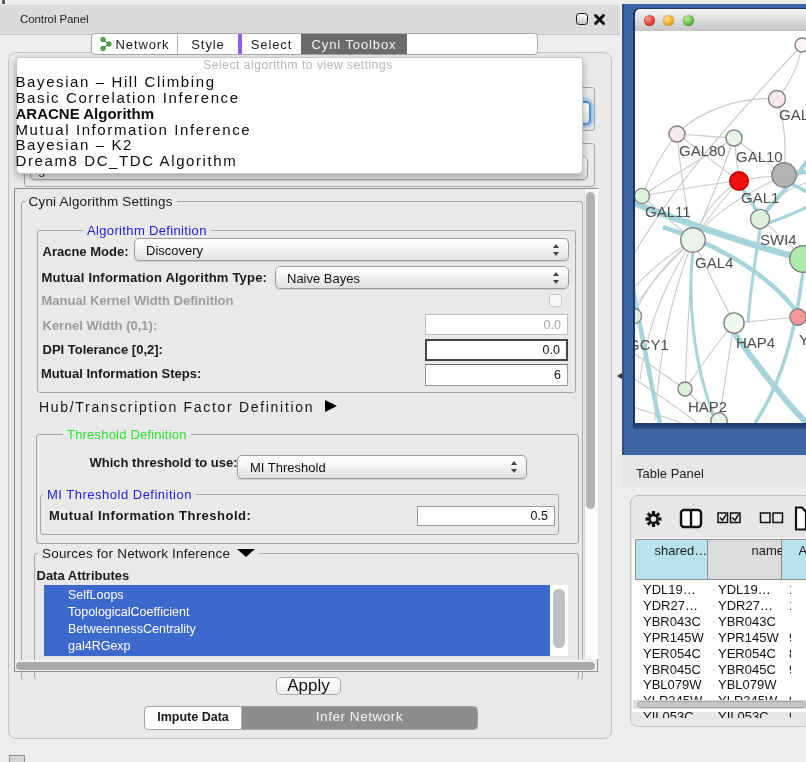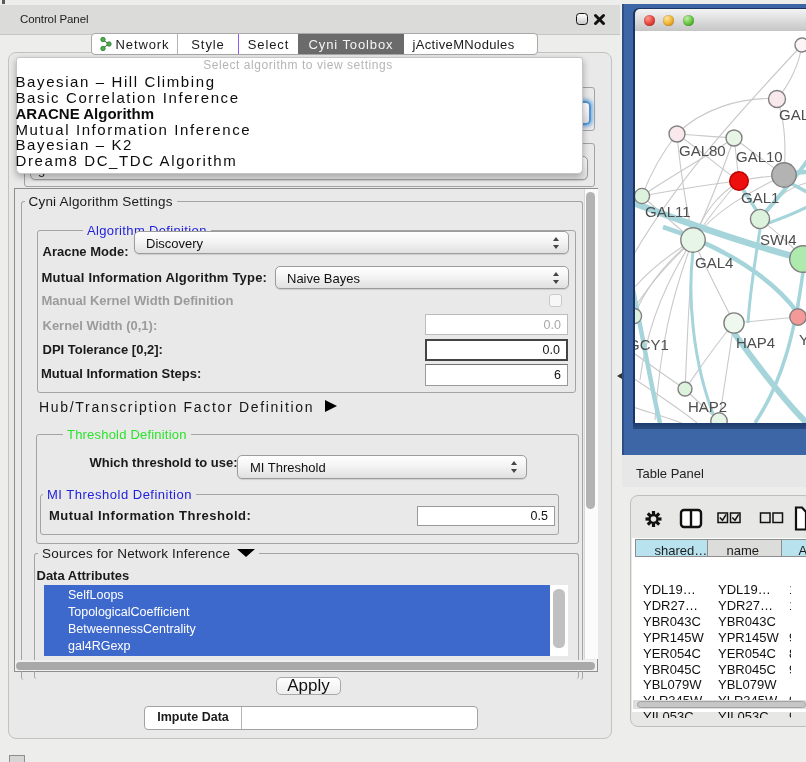--- a/index.html
+++ b/index.html
@@ -45,43 +45,42 @@
 
 <div class="abs" style="left:91px;top:33px;width:445px;height:20px;background:#ffffff;border:1px solid #a8a8a8;border-radius:4px;display:flex;font-size:13px;letter-spacing:0.9px;color:#1a1a1a;">
   <div style="width:85px;display:flex;align-items:center;justify-content:center;border-right:1px solid #b4b4b4;">
     <svg width="12" height="14" viewBox="0 0 12 14" style="margin-right:4px;">
       <line x1="3" y1="3" x2="9" y2="7" stroke="#555" stroke-width="1"></line>
       <line x1="3" y1="11" x2="9" y2="7" stroke="#555" stroke-width="1"></line>
       <circle cx="3" cy="2.5" r="2.2" fill="#4cae4c" stroke="#2a7a2a" stroke-width=".8"></circle>
       <circle cx="9" cy="7" r="2.2" fill="#4cae4c" stroke="#2a7a2a" stroke-width=".8"></circle>
       <circle cx="3" cy="11.5" r="2.2" fill="#4cae4c" stroke="#2a7a2a" stroke-width=".8"></circle>
     </svg>Network</div>
-  <div style="width:60px;display:flex;align-items:center;justify-content:center;border-right:1px solid #8b5cf6;">Style</div>
+  <div style="width:60px;display:flex;align-items:center;justify-content:center;border-right:4px solid #8b5cf6;">Style</div>
   <div style="width:59px;display:flex;align-items:center;justify-content:center;">Select</div>
   <div style="width:106px;display:flex;align-items:center;justify-content:center;background:#6b6b6b;color:#f4f4f4;">Cyni Toolbox</div>
-  <div style="flex:1;display:flex;align-items:center;justify-content:center;letter-spacing:0.35px;padding-right:14px;">jActiveMNodules</div>
 </div>
 
 <div class="abs grp" style="left:24px;top:87px;width:569px;height:42px;"></div>
 <div class="abs combo" style="left:30px;top:101px;width:557px;height:20px;border:2px solid #4e94d6;box-shadow:0 0 3.5px 1.5px rgba(92,156,220,.7);"></div>
 <div class="abs grp" style="left:24px;top:143px;width:569px;height:42px;"></div>
 <div class="abs combo" style="left:30px;top:156px;width:556px;height:22px;">
     <span style="position:absolute;left:7px;top:5px;font-size:13px;color:#222;">g</span>
   </div>
 
 <div class="abs" style="left:14px;top:188px;width:584px;height:484px;background:#e9e9e9;border:1px solid #8e8e8e;box-sizing:border-box;"></div>
 
 <div class="abs grp" style="left:21px;top:200.5px;width:560px;height:478px;border-bottom:none;">
   <span class="gtitle" style="left:2.5px;color:#1a1a1a;font-size:13.5px;letter-spacing:0.2px;">Cyni Algorithm Settings</span>
 </div>
 <div class="abs grp" style="left:37px;top:230px;width:537px;height:161px;">
   <span class="gtitle" style="left:5px;color:#2222dd;font-size:13px;letter-spacing:0.35px;margin-left:40px;">Algorithm Definition</span>
 </div>
 <div class="lbl" style="left:42.5px;top:245px;">Aracne Mode:</div>
-<div class="abs combo" style="left:134px;top:231px;width:435px;height:23px;box-sizing:border-box;">
+<div class="abs combo" style="left:134px;top:238px;width:435px;height:23px;box-sizing:border-box;">
   <span style="position:absolute;left:11px;top:4px;font-size:13px;color:#111;">Discovery</span>
   <span class="spin"></span>
 </div>
 <div class="lbl" style="left:41.5px;top:270.5px;letter-spacing:0.2px;">Mutual Information Algorithm Type:</div>
 <div class="abs combo" style="left:275px;top:266px;width:294px;height:23px;box-sizing:border-box;">
   <span style="position:absolute;left:11px;top:4px;font-size:13px;color:#111;">Naive Bayes</span>
   <span class="spin"></span>
 </div>
 <div class="lbl" style="left:41.5px;top:294px;color:#9b9b9b;text-align:center;">Manual Kernel Width Definition</div>
 <div class="abs" style="left:549px;top:294px;width:11px;height:11px;border:1px solid #c9c9c9;border-radius:3px;background:#f7f7f7;"></div>
@@ -115,20 +114,21 @@
 <div class="abs" style="left:552.5px;top:588.5px;width:12px;height:59px;background:#c0c0c0;border-radius:5.5px;"></div>
 
 <div class="abs" style="left:584px;top:189px;width:13px;height:470px;background:#fbfbfb;border-left:1px solid #d8d8d8;"></div>
 <div class="abs" style="left:585.5px;top:192px;width:9px;height:317px;background:#b3b3b3;border-radius:5px;"></div>
 <div class="abs" style="left:15px;top:660px;width:582px;height:11px;background:#f0f0f0;"></div>
 <div class="abs" style="left:16px;top:661.5px;width:579px;height:8px;background:#a9a9a9;border-radius:4px;"></div>
 
 <div class="abs" style="left:276px;top:676.5px;width:65px;height:18px;background:linear-gradient(180deg,#ffffff,#ededed);border:1px solid #a8a8a8;border-radius:5px;box-sizing:border-box;display:flex;align-items:center;justify-content:center;font-size:17px;color:#111;">Apply</div>
 <div class="abs" style="left:144px;top:706px;width:332px;height:22px;background:#ffffff;border:1px solid #a2a2a2;border-radius:4px;display:flex;font-size:12.5px;font-weight:bold;color:#1a1a1a;overflow:hidden;">
   <div style="width:97px;display:flex;align-items:center;justify-content:center;border-right:1px solid #b4b4b4;padding-bottom:3px;box-sizing:border-box;">Impute Data</div>
+  <div style="flex:1;display:flex;align-items:center;justify-content:center;background:#8d8d8d;color:#f4f4f4;font-weight:normal;font-size:13.5px;letter-spacing:0.55px;padding-bottom:3px;box-sizing:border-box;">Infer Network</div>
 </div>
 <div class="abs" style="left:9px;top:755px;width:14px;height:7px;background:#d6d6d6;border:1px solid #8e8e8e;"></div>
 
 <div class="abs" style="left:622px;top:4px;width:184px;height:451px;background:#3c66a6;"></div>
 <div class="abs" style="left:622px;top:4px;width:2px;height:451px;background:#2d4e84;"></div>
 
 <div class="abs" style="left:633px;top:8px;width:173px;height:419px;background:#1b3563;border-radius:6px 0 0 0;"></div>
 <div class="abs" style="left:635px;top:9px;width:171px;height:22px;background:linear-gradient(180deg,#f4f4f4,#c6c6c6);border-bottom:1px solid #858585;border-radius:5px 0 0 0;"></div>
 <div class="abs" style="left:644px;top:15px;width:11px;height:11px;border-radius:50%;background:radial-gradient(circle at 35% 30%,#ff9890,#e4423a 55%,#a81c12);box-shadow:inset 0 0 1px rgba(0,0,0,.4);"></div>
 <div class="abs" style="left:663px;top:15px;width:11px;height:11px;border-radius:50%;background:radial-gradient(circle at 35% 30%,#ffe49a,#f0b02a 55%,#b87708);box-shadow:inset 0 0 1px rgba(0,0,0,.4);"></div>
@@ -245,26 +245,26 @@
     <rect x="100.5" y="10" width="9.5" height="9.5"></rect>
     <path d="M 89.8,14.5 L 92.5,17.2 L 96.2,11.3"></path>
     <path d="M 102.3,14.5 L 105,17.2 L 108.7,11.3"></path>
     <rect x="130.5" y="10" width="9.5" height="9.5"></rect>
     <rect x="143" y="10" width="9.5" height="9.5"></rect>
   </g>
   <path d="M 166,4.5 L 172,4.5 L 176,9 L 176,26.5 L 166,26.5 Z" fill="#fff" stroke="#111" stroke-width="2.2"></path>
 </svg>
 </div>
 <div class="abs" style="left:631.5px;top:538px;width:174.5px;height:174px;background:#ffffff;overflow:hidden;"></div>
-<div class="abs" style="left:634.5px;top:538.5px;width:171.5px;height:18px;border-top:1px solid #8e8e8e;border-bottom:1px solid #8e8e8e;box-sizing:border-box;display:flex;font-size:13px;color:#1c1c1c;">
+<div class="abs" style="left:634.5px;top:538.5px;width:171.5px;height:41px;border-top:1px solid #8e8e8e;border-bottom:1px solid #8e8e8e;box-sizing:border-box;display:flex;font-size:13px;color:#1c1c1c;">
   <div style="width:73px;background:#b9e2ef;border-left:1px solid #8e8e8e;border-right:1px solid #8e8e8e;box-sizing:border-box;position:relative;">
       <span style="position:absolute;left:19px;top:3px;">shared…</span>
     </div>
   <div style="width:74px;background:#dcdcda;border-right:1px solid #8e8e8e;box-sizing:border-box;position:relative;">
-      <span style="position:absolute;left:19px;top:3px;">name</span>
+      <span style="position:absolute;left:44px;top:3px;">name</span>
     </div>
   <div style="flex:1;background:#b9e2ef;position:relative;">
       <span style="position:absolute;left:17px;top:3px;">A</span>
     </div>
 </div>
 <div class="abs" style="left:633px;top:580px;width:158px;height:138px;overflow:hidden;font-size:13px;color:#111;line-height:15.9px;">
   <div style="position:absolute;left:10px;top:2px;">YDL19…<br>YDR27…<br>YBR043C<br>YPR145W<br>YER054C<br>YBR045C<br>YBL079W<br>YLR345W<br>YIL053C</div>
   <div style="position:absolute;left:85px;top:2px;">YDL19…<br>YDR27…<br>YBR043C<br>YPR145W<br>YER054C<br>YBR045C<br>YBL079W<br>YLR345W<br>YIL053C</div>
   <div style="position:absolute;left:156px;top:2px;">13<br>12<br><br>9.<br>8.<br>9.<br><br>9.<br>9.</div>
 </div>

